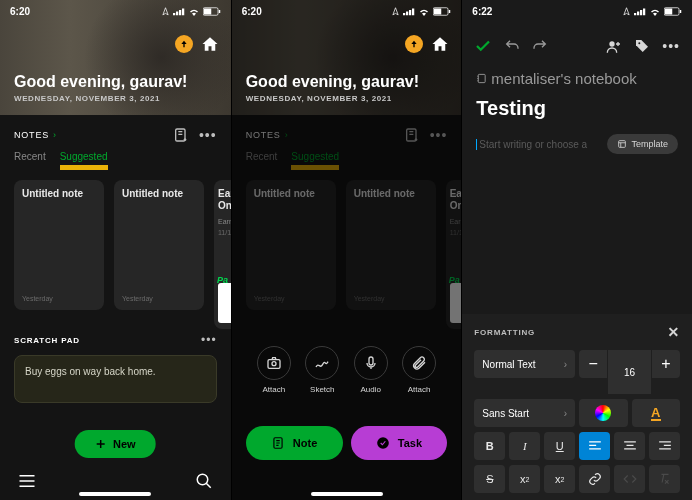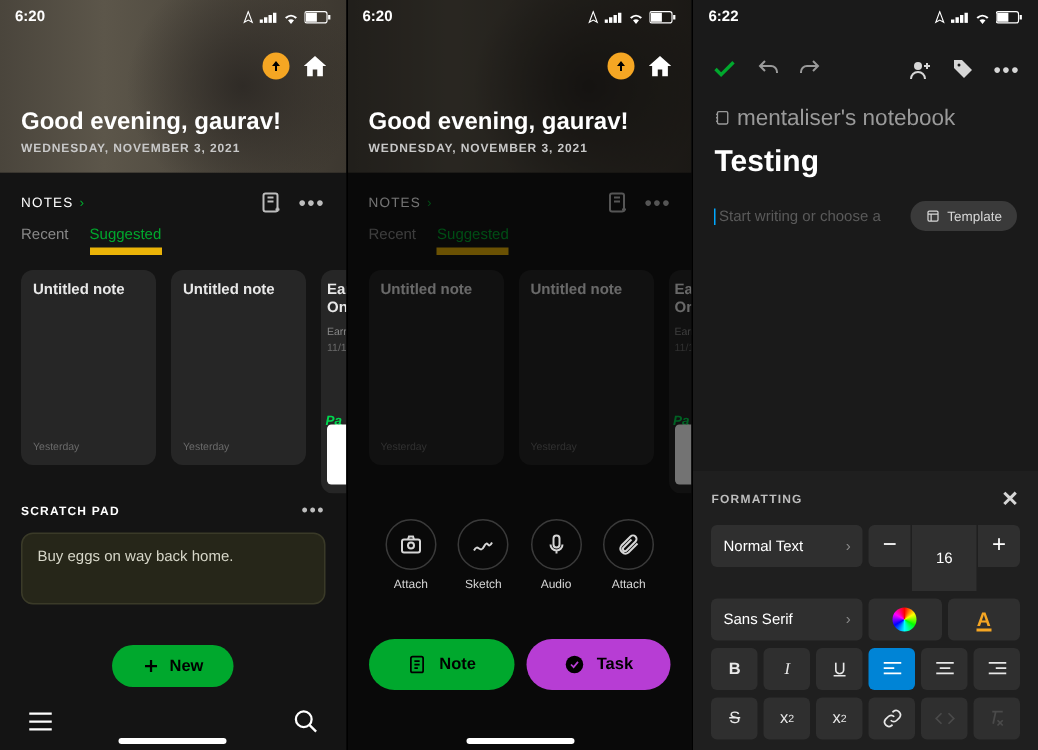--- a/index.html
+++ b/index.html
@@ -386,21 +386,21 @@
         <span style="color:#888;">›</span>
       </div>
       <div class="stepper">
         <div class="stepper-btn">−</div>
         <div class="stepper-val">16</div>
         <div class="stepper-btn">+</div>
       </div>
     </div>
     <div class="format-row">
       <div class="font-cell">
-        <span>Sans Serif</span>
+        <span>Sans Start</span>
         <span style="color:#888;">›</span>
       </div>
       <div class="format-cell small">
           <div class="color-wheel"></div>
         </div>
       <div class="format-cell small">
           <span class="highlight-a">A</span>
         </div>
     </div>
     <div class="format-row">

